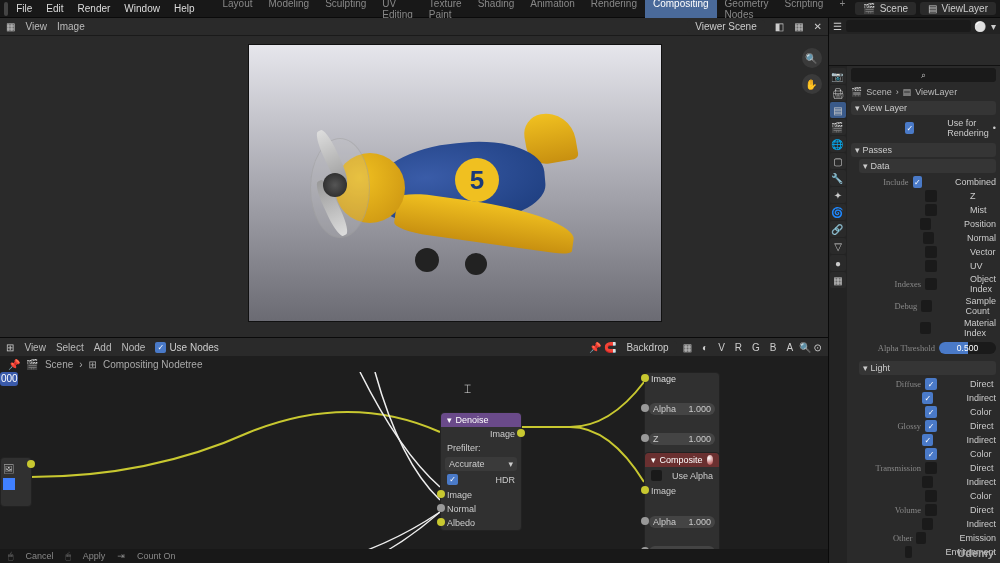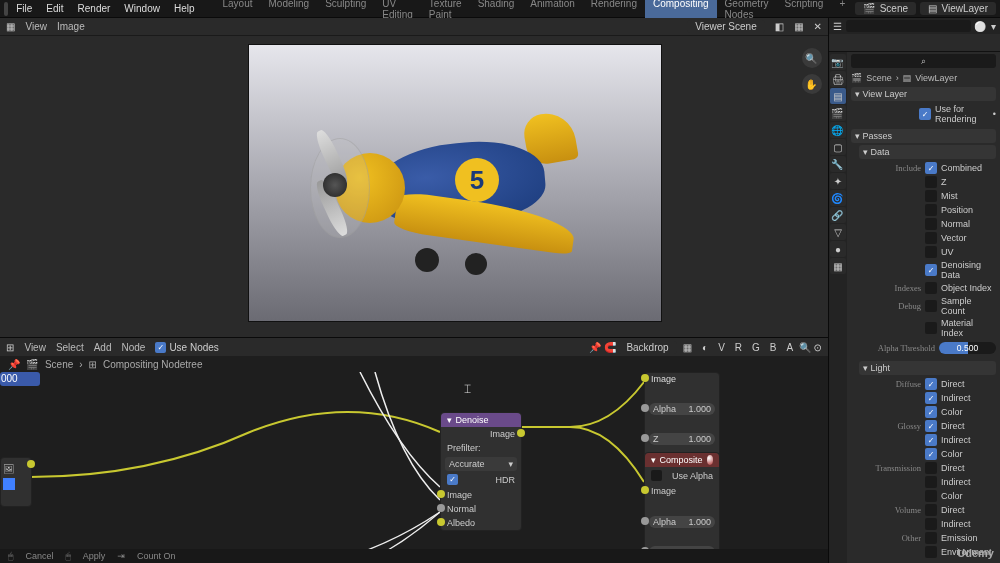--- a/index.html
+++ b/index.html
@@ -54,41 +54,41 @@
 .sock-yellow { background: #c8c830; }
 .sock-grey { background: #999; }
 .node-composite { left: 644px; top: 80px; width: 76px; }
 .node-composite .node-title { background: #6a3030; color: #fff; }
 .node-composite .icon-sphere { width:10px;height:10px;background:radial-gradient(circle at 30% 30%,#fff,#a33);border-radius:50%;margin-left:auto; }
 .node-viewer { left: 644px; top: 0px; width: 76px; }
 .node-viewer-title { font-size:9px; padding:1px 6px; color:#ddd; }
 .node-val { display:flex; justify-content:space-between; background:#444; margin:18px 4px; padding:1px 4px; border-radius:6px; }
 .node-stub { left: 0px; top: 85px; width: 32px; height: 50px; }
 .node-stub .tri { width:12px;height:12px;background:#4080ff;margin:2px;}
-.node-stub2 { left: 0px; top: 148px; width: 40px; height: 14px; background:#3a5aaa; color:#fff; padding:1px; border-radius:3px;}
+.node-stub2 { left: 0px; top: 148px; width: 18px; height: 14px; background:#3a5aaa; color:#fff; padding:1px; border-radius:3px;}
 svg.wires { position: absolute; inset: 0; width: 100%; height: 100%; pointer-events: none; }
 .right-col { width: 172px; background: #2a2a2a; display: flex; flex-direction: column; border-left: 1px solid #0a0a0a; }
 .outliner { height: 120px; border-bottom: 1px solid #111; overflow: hidden; }
 .outliner-hdr { height: 16px; background: #232323; display:flex; align-items:center; padding:0 4px; gap:4px; }
 .outliner-search { flex:1; background:#1a1a1a; height:12px; border-radius:3px; }
 .props { flex: 1; display: flex; }
 .props-tabs { width: 18px; background: #232323; display: flex; flex-direction: column; gap: 1px; padding-top: 2px; }
 .props-tab { width: 16px; height: 16px; margin: 0 1px; background: #2a2a2a; border-radius: 2px; display:flex;align-items:center;justify-content:center; }
 .props-tab.active { background: #3a5a8a; }
 .props-body { flex: 1; padding: 2px 4px; overflow-y: auto; font-size: 9px; }
 .props-search { height: 14px; background: #1a1a1a; border-radius: 3px; margin-bottom: 3px; display:flex;align-items:center;justify-content:center; }
 .props-crumb { padding: 2px 0; color: #bbb; display:flex;align-items:center;gap:4px; }
 .panel-hdr { background: #353535; padding: 2px 4px; margin-top: 2px; border-radius: 3px; display:flex;align-items:center;gap:3px; }
 .panel-body { padding: 2px 0 2px 8px; }
 .prop-row { display: flex; align-items: center; padding: 1px 0; gap: 4px; }
 .prop-row .lbl { width: 56px; text-align: right; color: #888; font-size: 8.5px; font-family: Liberation Serif, serif; }
 .prop-row .chk { width: 12px; height: 12px; background: #1a1a1a; border-radius: 2px; display:flex;align-items:center;justify-content:center; }
 .prop-row .chk.on { background: #4a7ac8; }
 .prop-row .chk.on::after { content: "✓"; color: #fff; font-size: 8px; }
-.prop-row .val { flex:1; }
+.prop-row .val { flex:1;margin-left:29px; }
 .slider { background: #1a1a1a; height: 12px; border-radius: 6px; position: relative; margin: 2px 0; }
 .slider .fill { background: #4a7ac8; height: 100%; border-radius: 6px 0 0 6px; }
 .slider .txt { position: absolute; inset: 0; display: flex; align-items: center; justify-content: center; font-size: 8.5px; color: #fff; }
 .statusbar { position: absolute; bottom: 0; left: 0; width: 828px; height: 14px; background: #181818; display: flex; align-items: center; padding: 0 8px; gap: 12px; font-size: 9px; color: #888; }
 .checkbox { width:11px; height:11px; background:#4a7ac8; border-radius:2px; display:inline-flex;align-items:center;justify-content:center;color:#fff;font-size:8px; }
 .checkbox::after { content:"✓"; }
 .checkbox.off { background:#1a1a1a; }
 .checkbox.off::after { content:""; }
 .udemy { position:absolute; bottom:4px; right:6px; color:#aaa; font-size:11px; font-weight:bold; }
 </style>
@@ -365,25 +365,20 @@
               <span class="lbl"></span>
               <span class="chk"></span>
               <span class="val">Vector</span>
             </div>
           <div class="prop-row">
               <span class="lbl"></span>
               <span class="chk"></span>
               <span class="val">UV</span>
             </div>
           <div class="prop-row">
-              <span class="lbl"></span>
-              <span class="chk on"></span>
-              <span class="val">Denoising Data</span>
-            </div>
-          <div class="prop-row">
               <span class="lbl">Indexes</span>
               <span class="chk"></span>
               <span class="val">Object Index</span>
             </div>
           <div class="prop-row">
               <span class="lbl">Debug</span>
               <span class="chk"></span>
               <span class="val">Sample Count</span>
             </div>
           <div class="prop-row">

